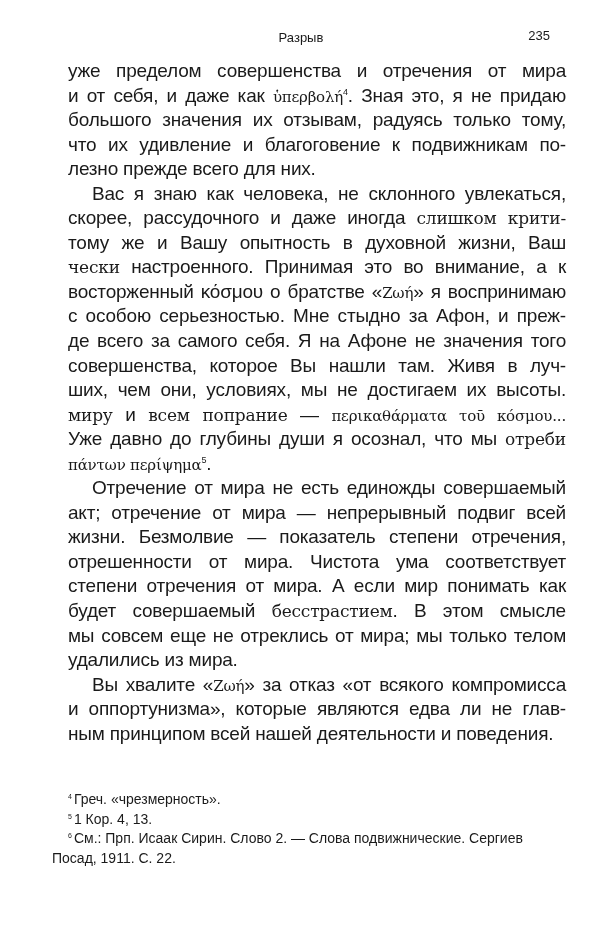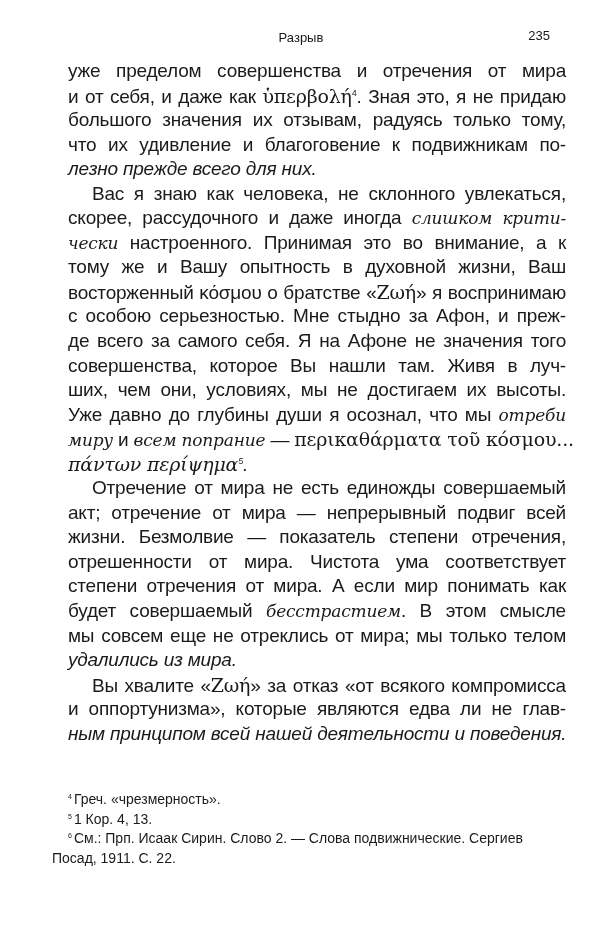--- a/index.html
+++ b/index.html
@@ -2,24 +2,24 @@
 <html><head>
   <meta charset="utf-8">
   <style>
     html, body { margin: 0; padding: 0; background: #ffffff; }
     body { width: 600px; height: 927px; position: relative; overflow: hidden; color: #1a1a1a; }
     .header { position: absolute; top: 28px; left: 52px; width: 498px; height: 20px; font-family: "Liberation Sans", sans-serif; }
     .running-title { position: absolute; left: 0; right: 0; text-align: center; font-size: 13px; top: 2px; }
     .page-number { position: absolute; right: 0; top: 0; font-family: Liberation Sans, sans-serif; font-size: 13px; }
     .body { position: absolute; top: 59px; left: 52px; width: 498px; font-family: "Liberation Sans", sans-serif; font-size: 19px; line-height: 24.55px; letter-spacing: -0.2px; margin-left: 16px; }
     .line { display: block; white-space: nowrap; text-align: justify; text-align-last: justify; height: 24.55px; overflow: visible; }
-    .line.last { text-align-last: left; font-style: italic; }
+    .line.last { text-align-last: left; }
     .line.indent { padding-left: 24px; }
-    .it { font-style: italic; font-family: "DejaVu Serif", serif; font-size: 17px; }
-    .gr { font-family: "DejaVu Serif", serif; font-size: 19px; }
+    .it { font-family: "DejaVu Serif", serif; font-size: 17px; }
+    .gr { font-family: "DejaVu Serif", serif; font-size: 15px; }
     sup { font-size: 9px; line-height: 0; vertical-align: 7px; }
     .notes { position: absolute; top: 790px; left: 52px; width: 498px; font-family: "Liberation Sans", sans-serif; font-size: 14px; line-height: 19.5px; }
     .note { display: block; white-space: nowrap; }
     .note.indent { padding-left: 16px; }
     .note sup { font-size: 7px; vertical-align: 5px; margin-right: 2px; }
   </style>
 </head>
 <body>
 
 <div class="header">
@@ -28,29 +28,29 @@
 </div>
 
 <div class="body" id="body">
     <span class="line"><span>уже пределом совершенства и отречения от мира</span></span>
     <span class="line"><span>и от себя, и даже как </span><span class="gr">ὑπερβολή</span><sup>4</sup><span>. Зная это, я не придаю</span></span>
     <span class="line"><span>большого значения их отзывам, радуясь только тому,</span></span>
     <span class="line"><span>что их удивление и благоговение к подвижникам по-</span></span>
     <span class="line last"><span>лезно прежде всего для них.</span></span>
     <span class="line indent"><span>Вас я знаю как человека, не склонного увлекаться,</span></span>
     <span class="line"><span>скорее, рассудочного и даже иногда </span><span class="it">слишком крити-</span></span>
+    <span class="line"><span>тому же и Вашу опытность в духовной жизни, Ваш</span></span>
     <span class="line"><span class="it">чески</span><span> настроенного. Принимая это во внимание, а к</span></span>
-    <span class="line"><span>тому же и Вашу опытность в духовной жизни, Ваш</span></span>
     <span class="line"><span>восторженный κόσμου о братстве «</span><span class="gr">Ζωή</span><span>» я воспринимаю</span></span>
     <span class="line"><span>с особою серьезностью. Мне стыдно за Афон, и преж-</span></span>
     <span class="line"><span>де всего за самого себя. Я на Афоне не значения того</span></span>
     <span class="line"><span>совершенства, которое Вы нашли там. Живя в луч-</span></span>
     <span class="line"><span>ших, чем они, условиях, мы не достигаем их высоты.</span></span>
+    <span class="line"><span class="it">миру</span><span> и </span><span class="it">всем попрание</span><span> — </span><span class="gr">περικαθάρματα τοῦ κόσμου...</span></span>
     <span class="line"><span>Уже давно до глубины души я осознал, что мы </span><span class="it">отреби</span></span>
-    <span class="line"><span class="it">миру</span><span> и </span><span class="it">всем попрание</span><span> — </span><span class="gr">περικαθάρματα τοῦ κόσμου...</span></span>
     <span class="line last"><span class="gr">πάντων περίψημα</span><sup>5</sup><span>.</span></span>
     <span class="line indent"><span>Отречение от мира не есть единожды совершаемый</span></span>
     <span class="line"><span>акт; отречение от мира — непрерывный подвиг всей</span></span>
     <span class="line"><span>жизни. Безмолвие — показатель степени отречения,</span></span>
     <span class="line"><span>отрешенности от мира. Чистота ума соответствует</span></span>
     <span class="line"><span>степени отречения от мира. А если мир понимать как</span></span>
     <span class="line"><span>будет совершаемый </span><span class="it">бесстрастием</span><span>. В этом смысле</span></span>
     <span class="line"><span>мы совсем еще не отреклись от мира; мы только телом</span></span>
     <span class="line last"><span>удалились из мира.</span></span>
     <span class="line indent"><span>Вы хвалите «</span><span class="gr">Ζωή</span><span>» за отказ «от всякого компромисса</span></span>

